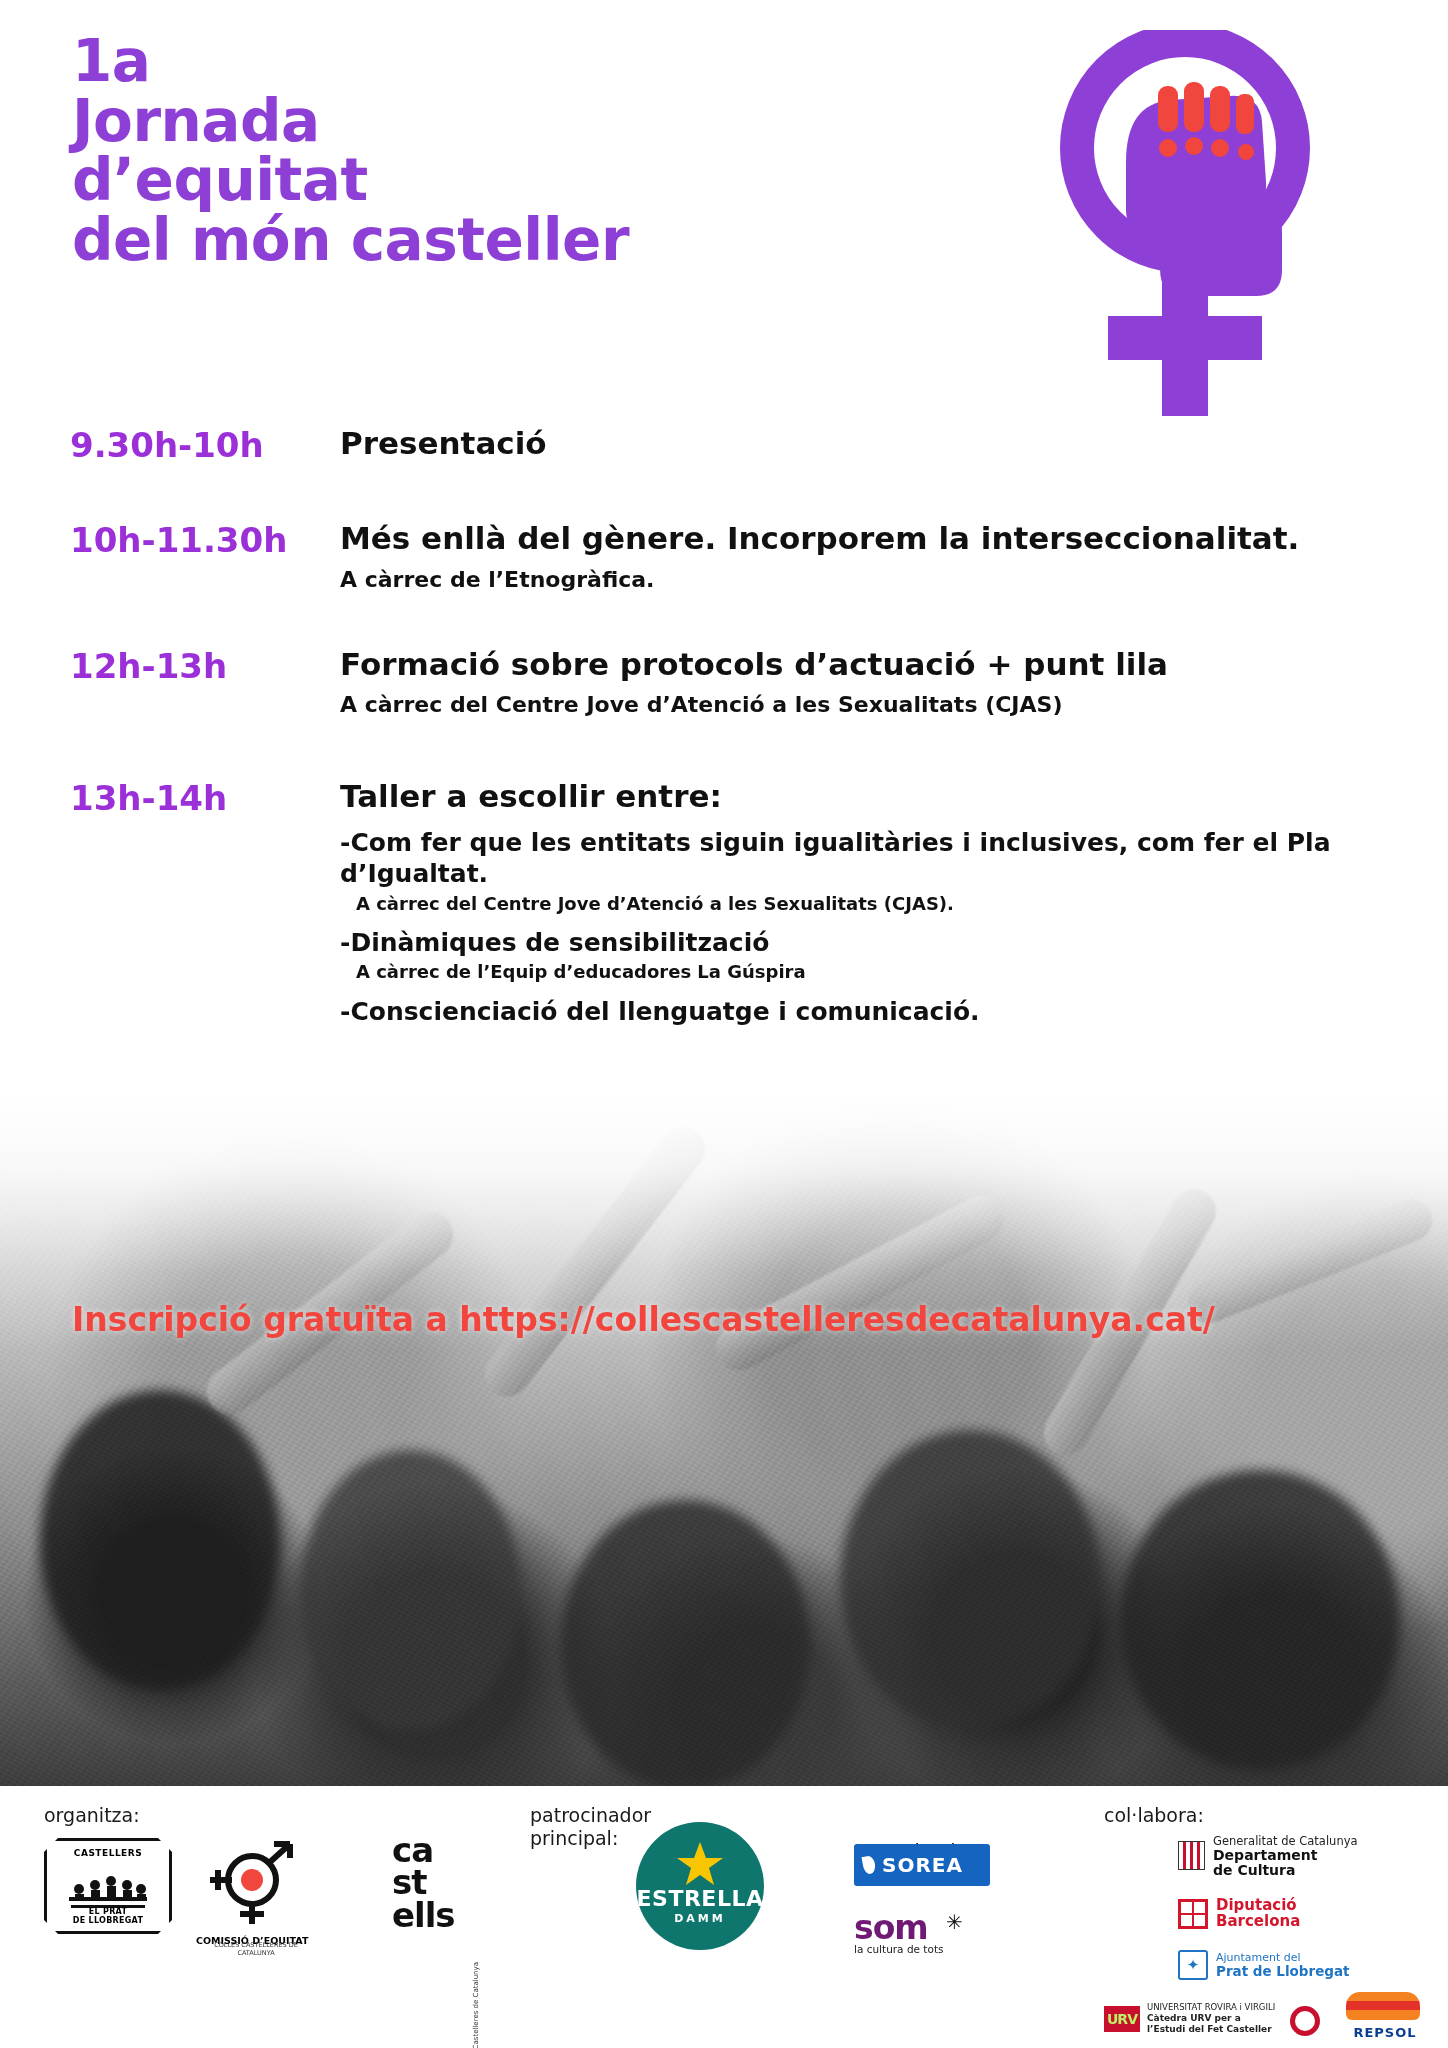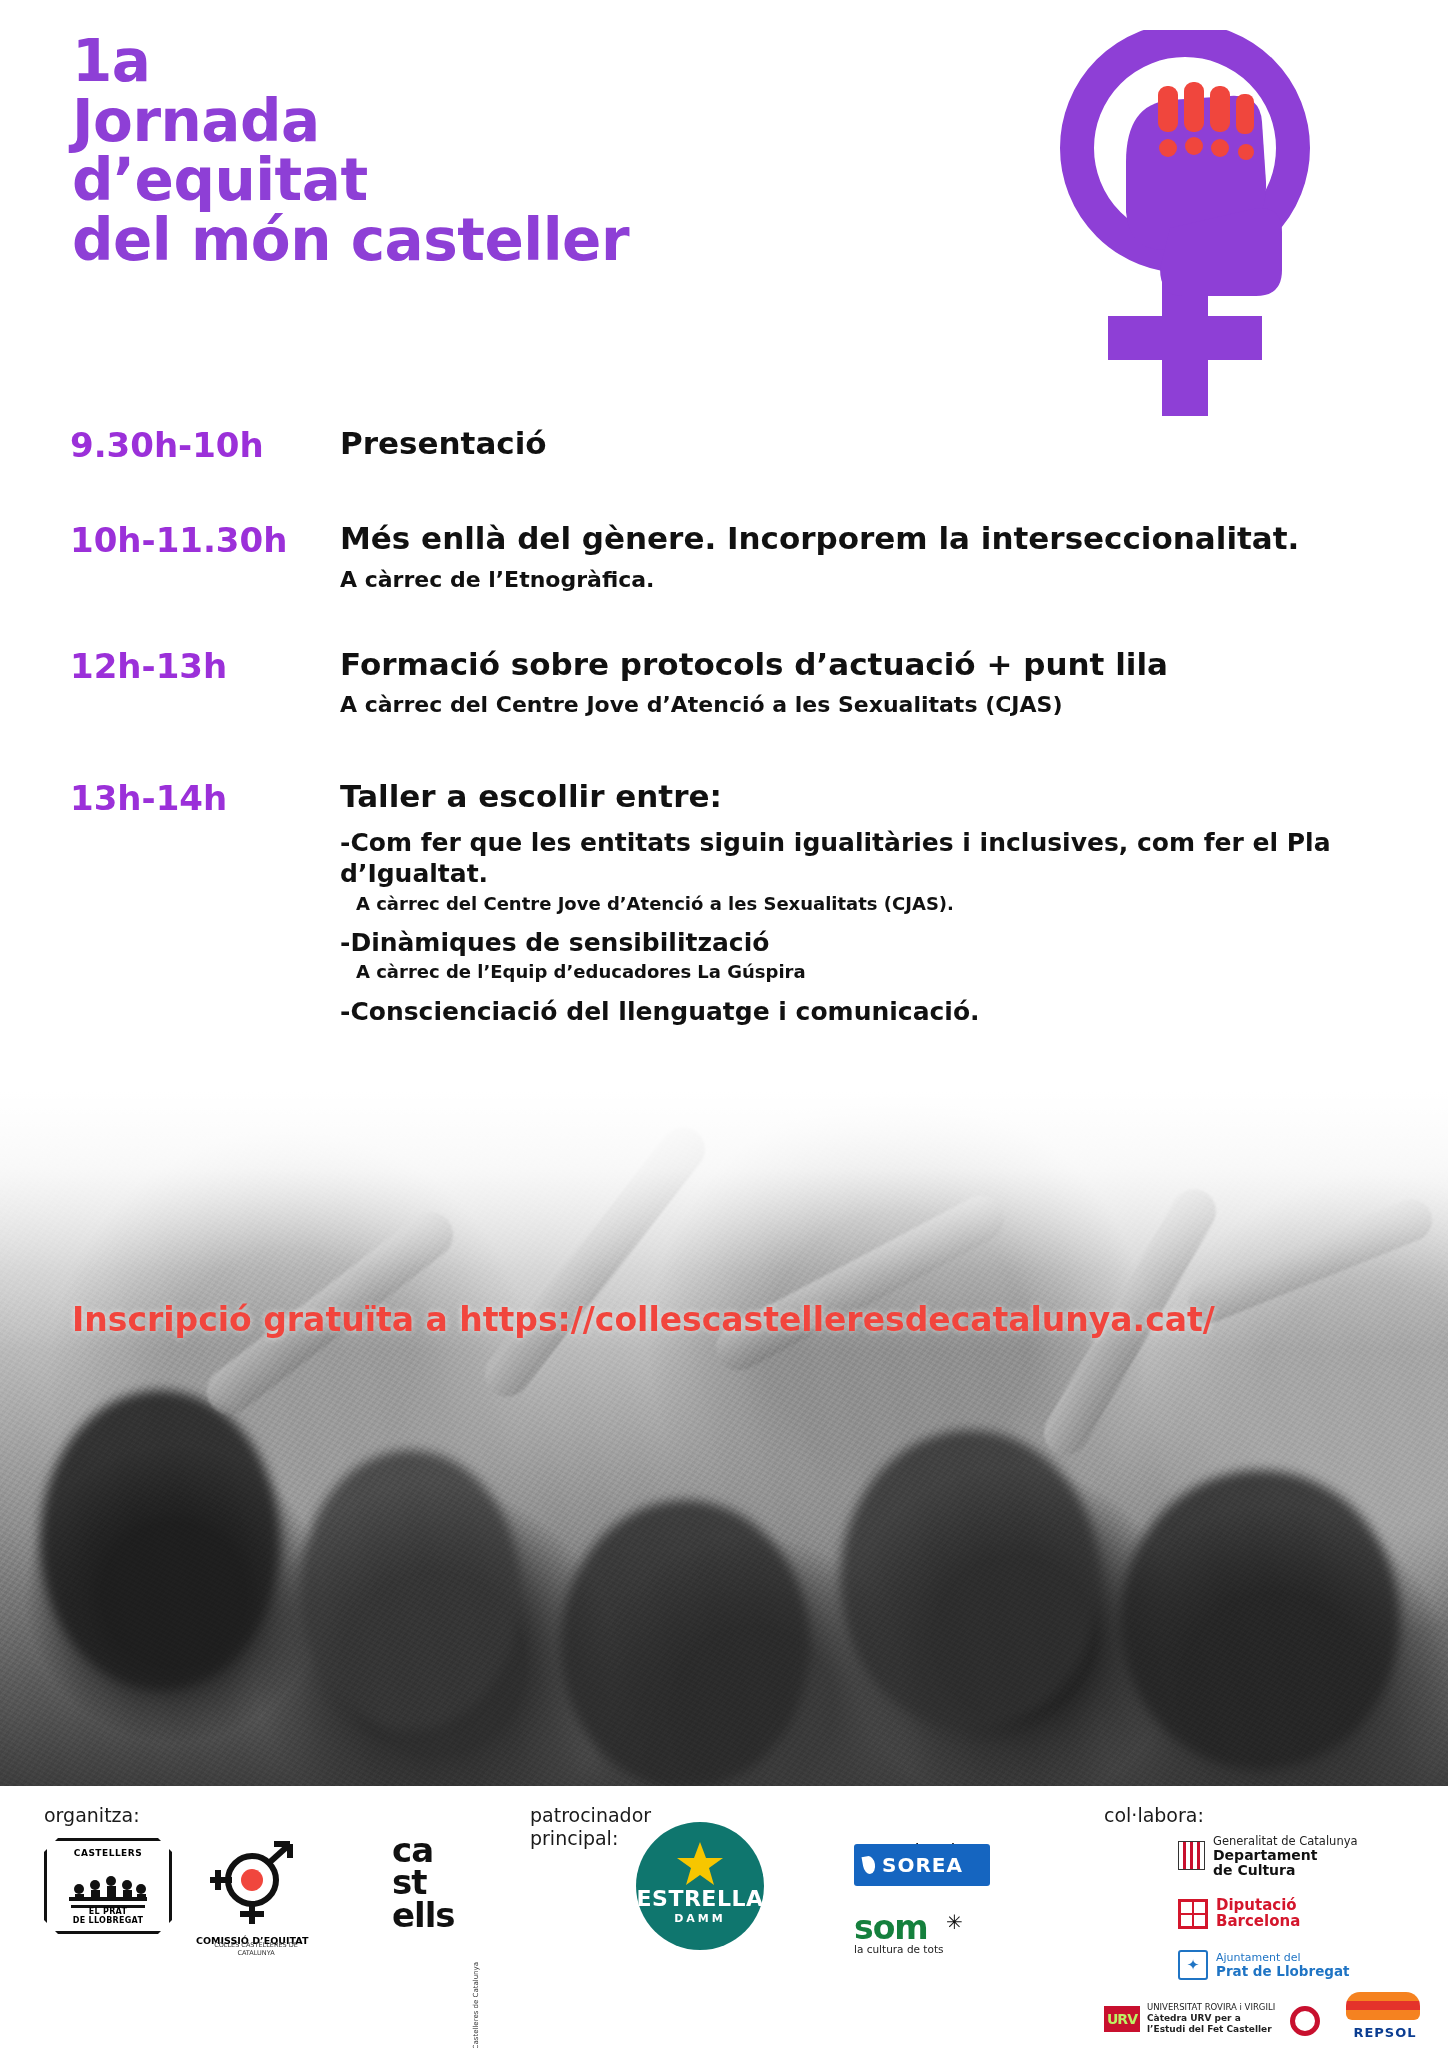--- a/index.html
+++ b/index.html
@@ -222,21 +222,21 @@
   .estrella .dm { position:absolute; left:0; top:90px; width:100%; text-align:center; color:#fff; font-weight:bold; font-size:11px; letter-spacing:3px;}
 
   .sorea {
     width: 136px; height: 42px; background: #1565c0; border-radius: 3px;
     display: flex; align-items: center; gap: 7px; padding-left: 9px;
   }
   .sorea .dr { width: 12px; height: 18px; background: #fff; border-radius: 0 60% 60% 60%; transform: rotate(-10deg); }
   .sorea .tx { color: #fff; font-weight: bold; font-size: 20px; letter-spacing: 1px; }
 
   .som { position: relative; width: 140px; height: 54px; }
-  .som .w { font-size: 33px; font-weight: bold; color: #15803d; letter-spacing: -1px; }
+  .som .w { font-size: 33px; font-weight: bold; color: #701a75; letter-spacing: -1px; }
   .som .star2 { position: absolute; left: 92px; top: 2px; color: #111; font-size: 20px; }
   .som .sl { font-size: 10.5px; color: #222; margin-top: -4px; }
 
   .genlogo { display: flex; align-items: center; gap: 8px; }
   .gen-shield { width: 27px; height: 29px; background: #fff; border: 1.5px solid #333; position: relative; }
   .gen-shield i { position:absolute; top:0; width:3px; height:100%; background:#c8102e; }
   .gen-text .l1 { font-size: 11.5px; color: #222; }
   .gen-text .l2 { font-size: 14px; font-weight: bold; color: #111; line-height: 1.05; }
 
   .dip { display: flex; align-items: center; gap: 8px; }

